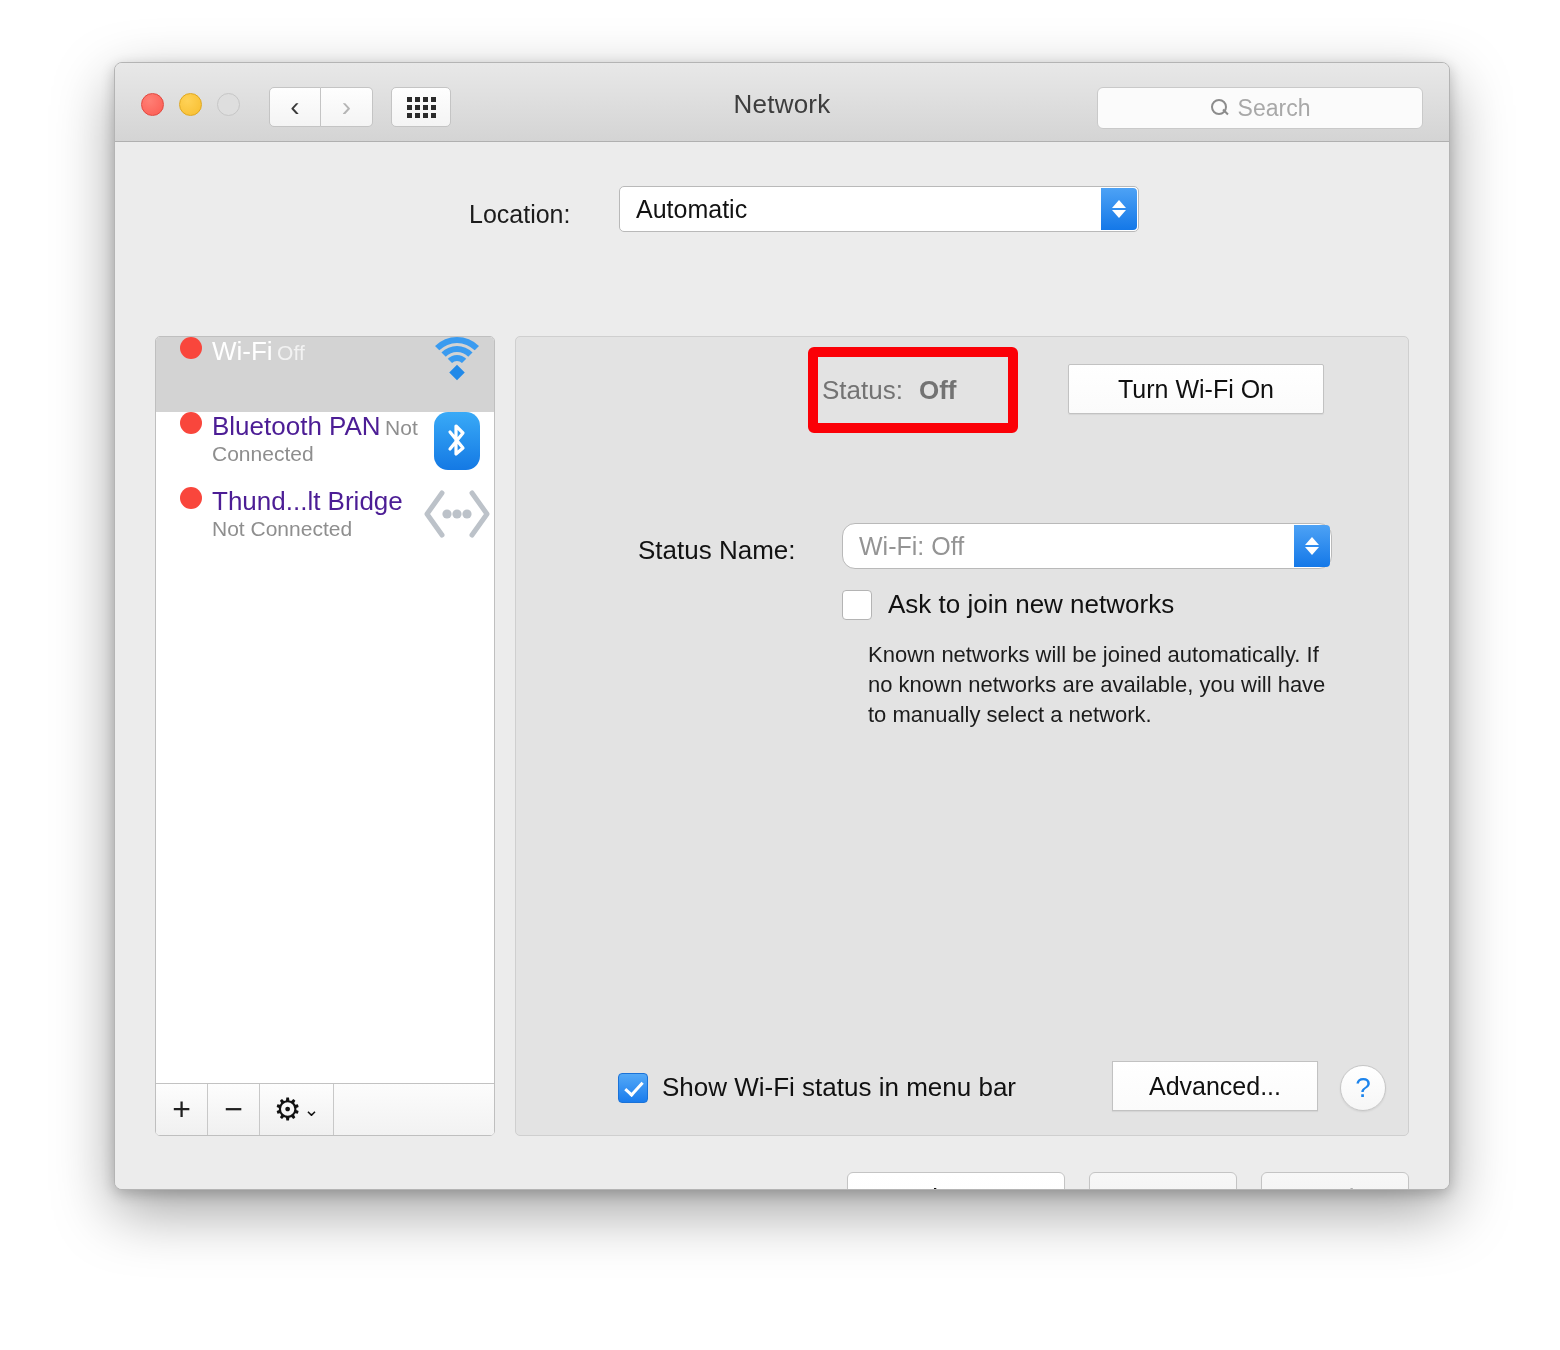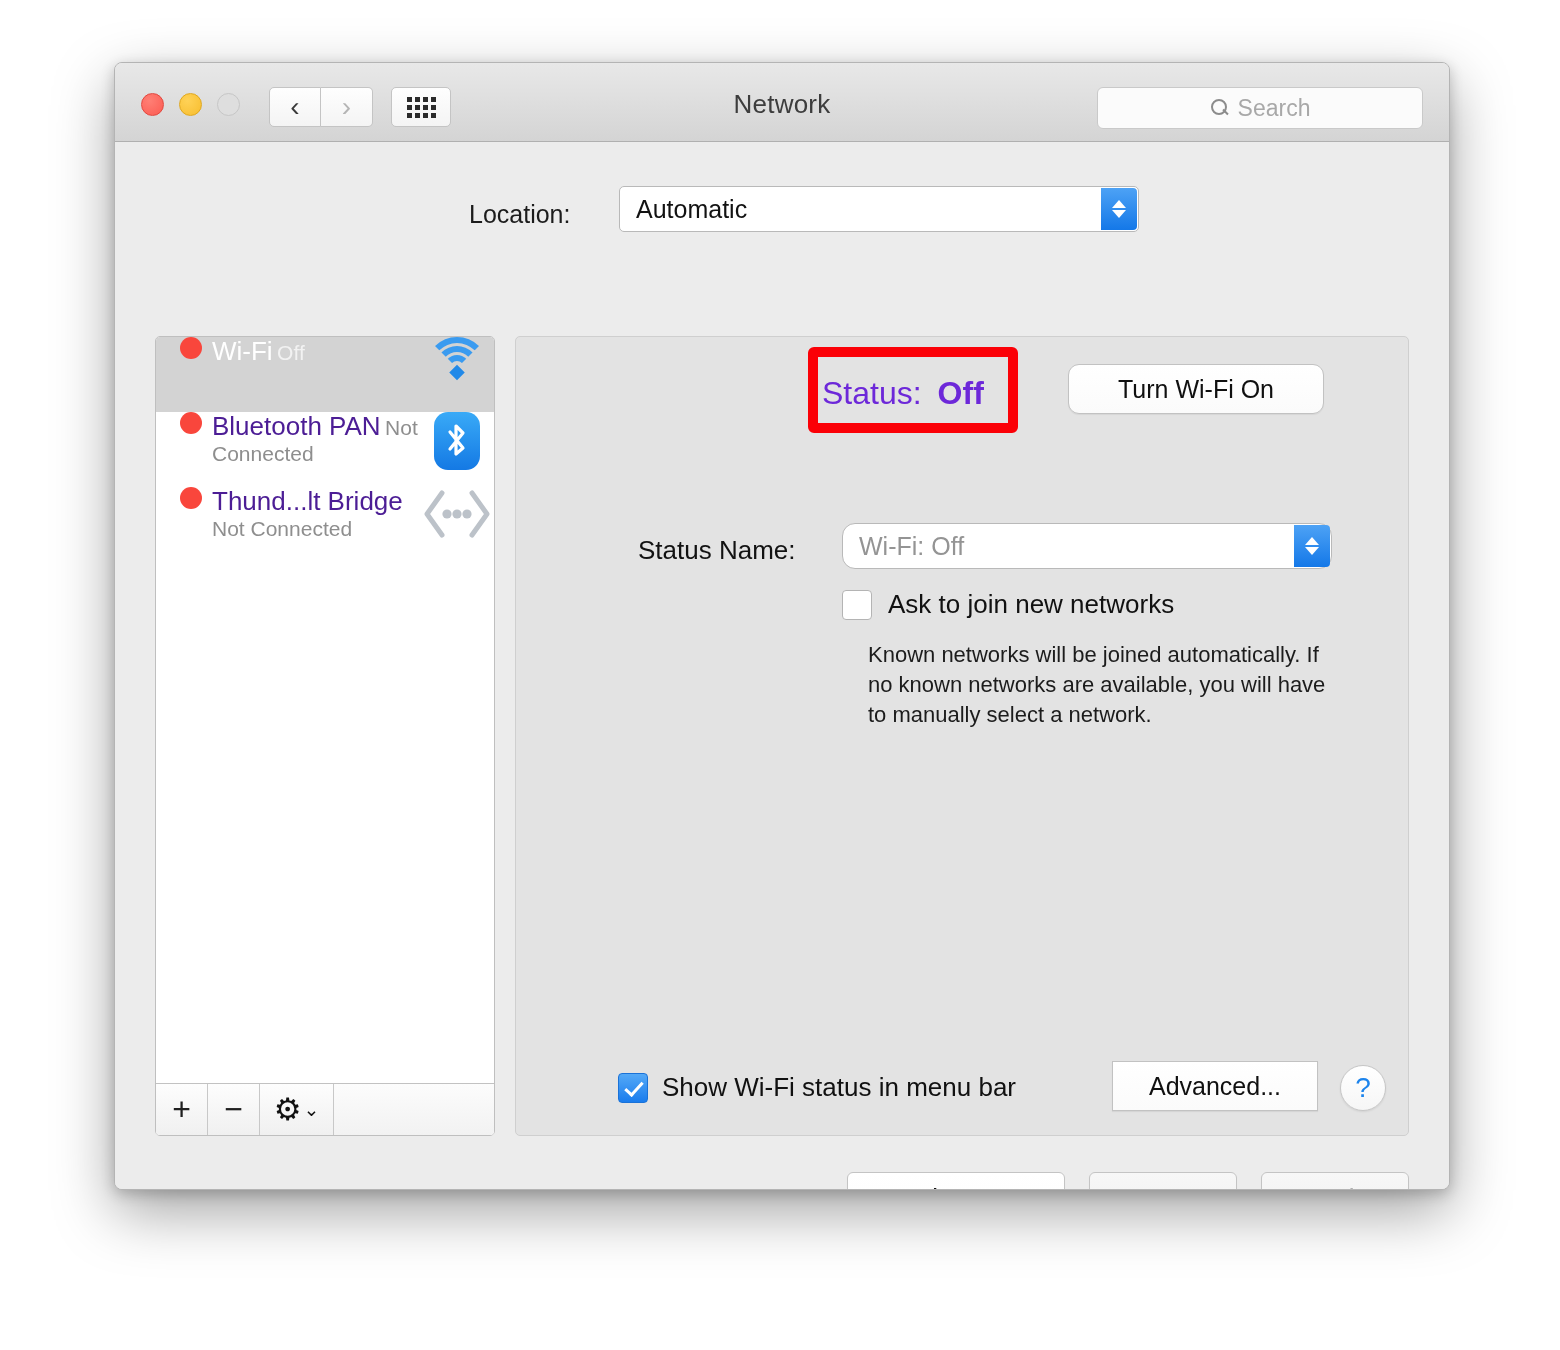--- a/index.html
+++ b/index.html
@@ -236,41 +236,41 @@
     left: 400px; top: 194px;
     right: 40px; height: 800px;
     background: #e3e3e3;
     border: 1px solid #cfcfcf;
     border-radius: 5px;
   }
 
   #status-line {
     position: absolute;
     left: 306px; top: 38px;
-    font-size: 32px; color: #6d28d9;
+    font-size: 26px; color: #737373;
     white-space: nowrap;
   }
   #status-line .val { font-weight: bold; margin-left: 16px; }
 
   #highlight-box {
     position: absolute;
     left: 292px; top: 10px;
     width: 210px; height: 86px;
     border: 10px solid #fb0007;
     border-radius: 6px;
     pointer-events: none;
   }
 
   #turn-wifi-btn {
     position: absolute;
     right: 84px; top: 27px;
     width: 256px; height: 50px;
     background: linear-gradient(to bottom, #ffffff, #fbfbfb);
     border: 1px solid #c2c2c2;
-    border-radius: 11px;
+    border-radius: 2px;
     font-size: 25px; color: #101010;
     display: flex; align-items: center; justify-content: center;
     box-shadow: 0 1px 1px rgba(0,0,0,0.06);
   }
 
   #netname-label {
     position: absolute;
     left: 122px; top: 198px;
     font-size: 26px; color: #121212;
   }

